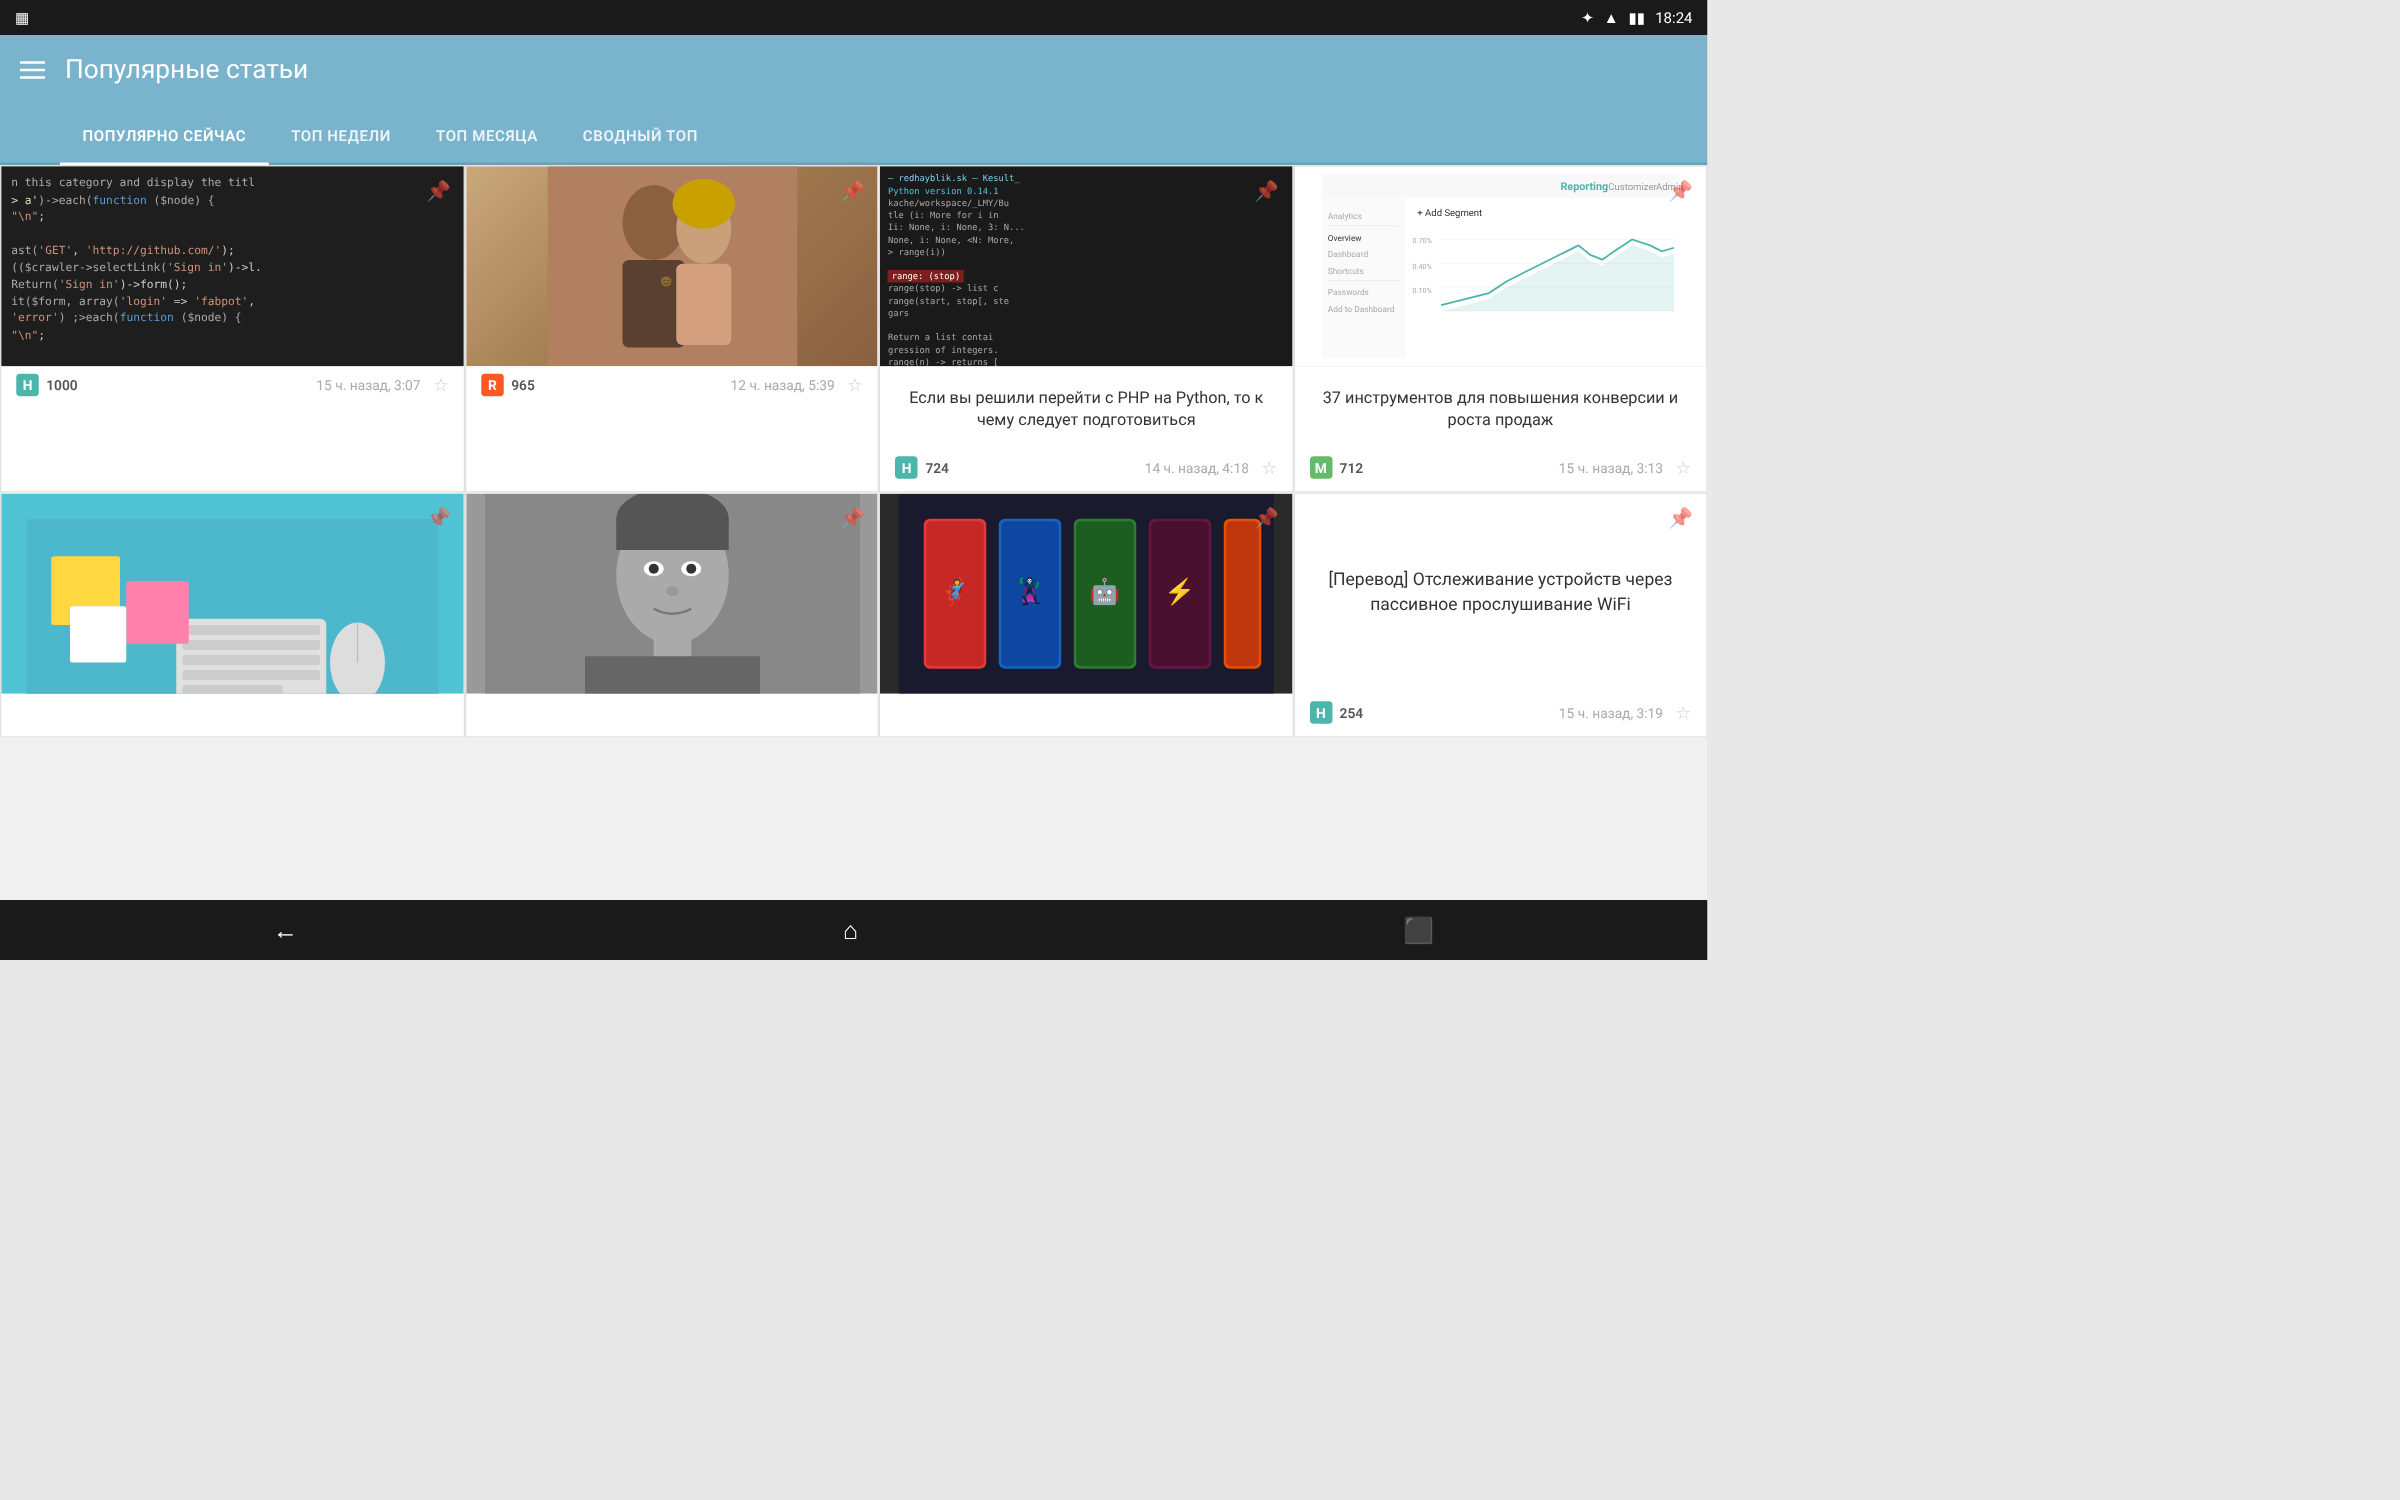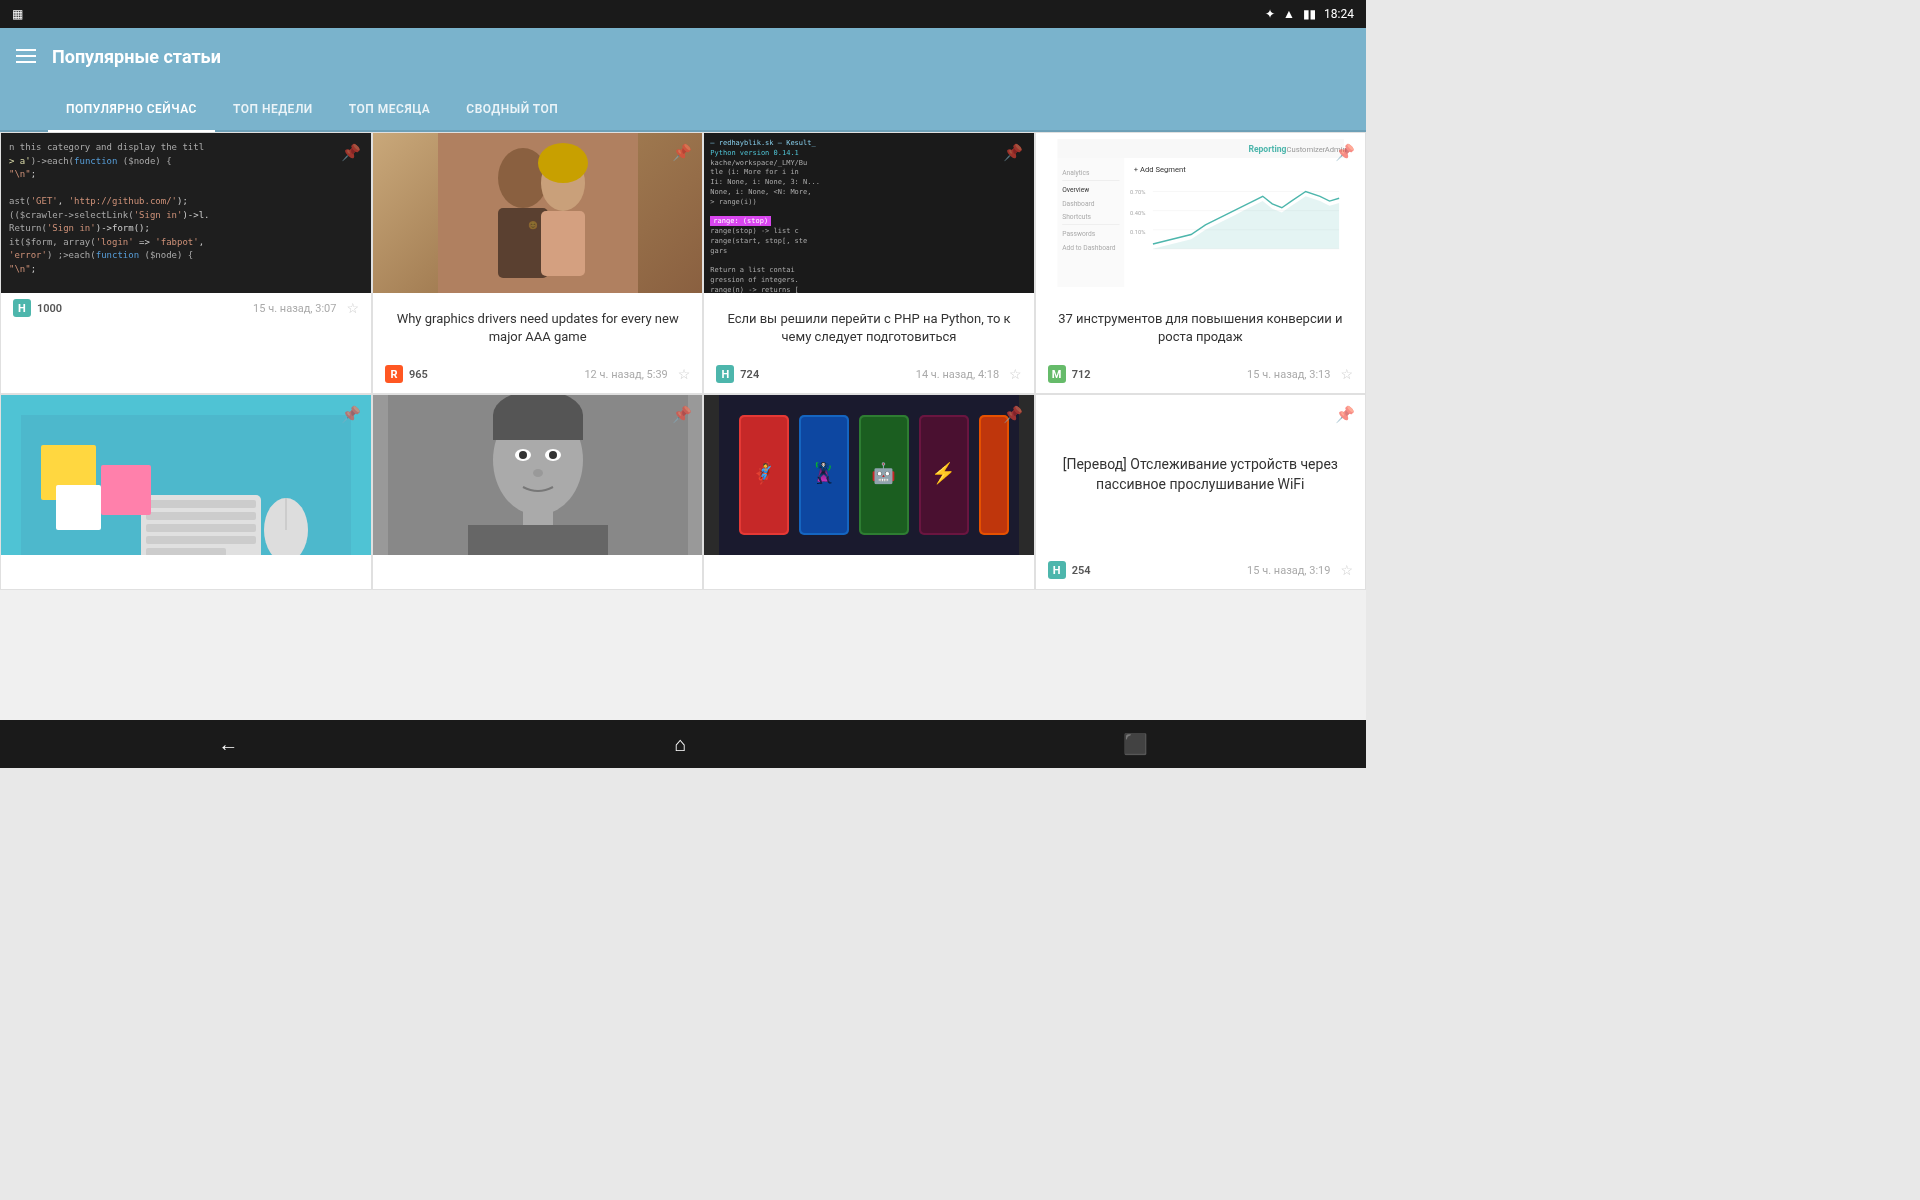--- a/index.html
+++ b/index.html
@@ -50,22 +50,22 @@
       cursor: pointer;
     }
     .hamburger span {
       width: 20px;
       height: 2px;
       background: white;
       display: block;
     }
     .top-bar-title {
       color: white;
-      font-size: 18px;
-      font-weight: 700;
+      font-size: 21px;
+      font-weight: 400;
     }
 
     
     .tab-bar {
       background: #7ab3cc;
       height: 48px;
       display: flex;
       align-items: flex-end;
       padding: 0 0;
       border-bottom: 2px solid rgba(0,0,0,0.1);
@@ -335,42 +335,39 @@
             <ellipse cx="125" cy="50" rx="22" ry="28" fill="#c9a07a"></ellipse>
             <rect x="103" y="78" width="44" height="65" rx="5" fill="#d4a080"></rect>
 
             <ellipse cx="125" cy="30" rx="25" ry="20" fill="#c8a000"></ellipse>
 
             <text x="90" y="95" fill="rgba(255,255,255,0.3)" font-size="8">😊</text>
           </svg>
         </div>
       </div>
       <span class="card-pin">📌</span>
-      <div class="card-body">
-        <div class="card-title">Why graphics drivers need updates for every new major AAA game</div>
-      </div>
       <div class="card-meta">
         <span class="source-badge badge-r">R</span>
         <span class="meta-count">965</span>
         <span class="meta-time">12 ч. назад, 5:39</span>
         <span class="meta-star">☆</span>
       </div>
     </div>
 
     <div class="card">
       <div class="card-image">
         <div class="photo-terminal">
           <span style="color:#87ceeb">— redhayblik.sk — Kesult_</span><br>
           <span style="color:#4fc3d4">Python version 0.14.1</span><br>
           <span style="color:#aaa">kache/workspace/_LMY/Bu</span><br>
           <span style="color:#aaa">tle (i: More for i in</span><br>
           <span style="color:#aaa">Ii: None, i: None, 3: N...</span><br>
           <span style="color:#aaa">None, i: None, &lt;N: More,</span><br>
           <span style="color:#aaa">&gt; range(i))</span><br><br>
-          <span style="background:#d946ef;color:white;padding:1px 3px">range: (stop)</span><br>
+          <span style="background:#7f1d1d;color:white;padding:1px 3px">range: (stop)</span><br>
           <span style="color:#aaa">range(stop) -&gt; list c</span><br>
           <span style="color:#aaa">range(start, stop[, ste</span><br>
           <span style="color:#aaa">gars</span><br><br>
           <span style="color:#aaa">Return a list contai</span><br>
           <span style="color:#aaa">gression of integers.</span><br>
           <span style="color:#aaa">range(n) -&gt; returns [</span><br>
           <br>
           <br>
           <br>
           <br>

